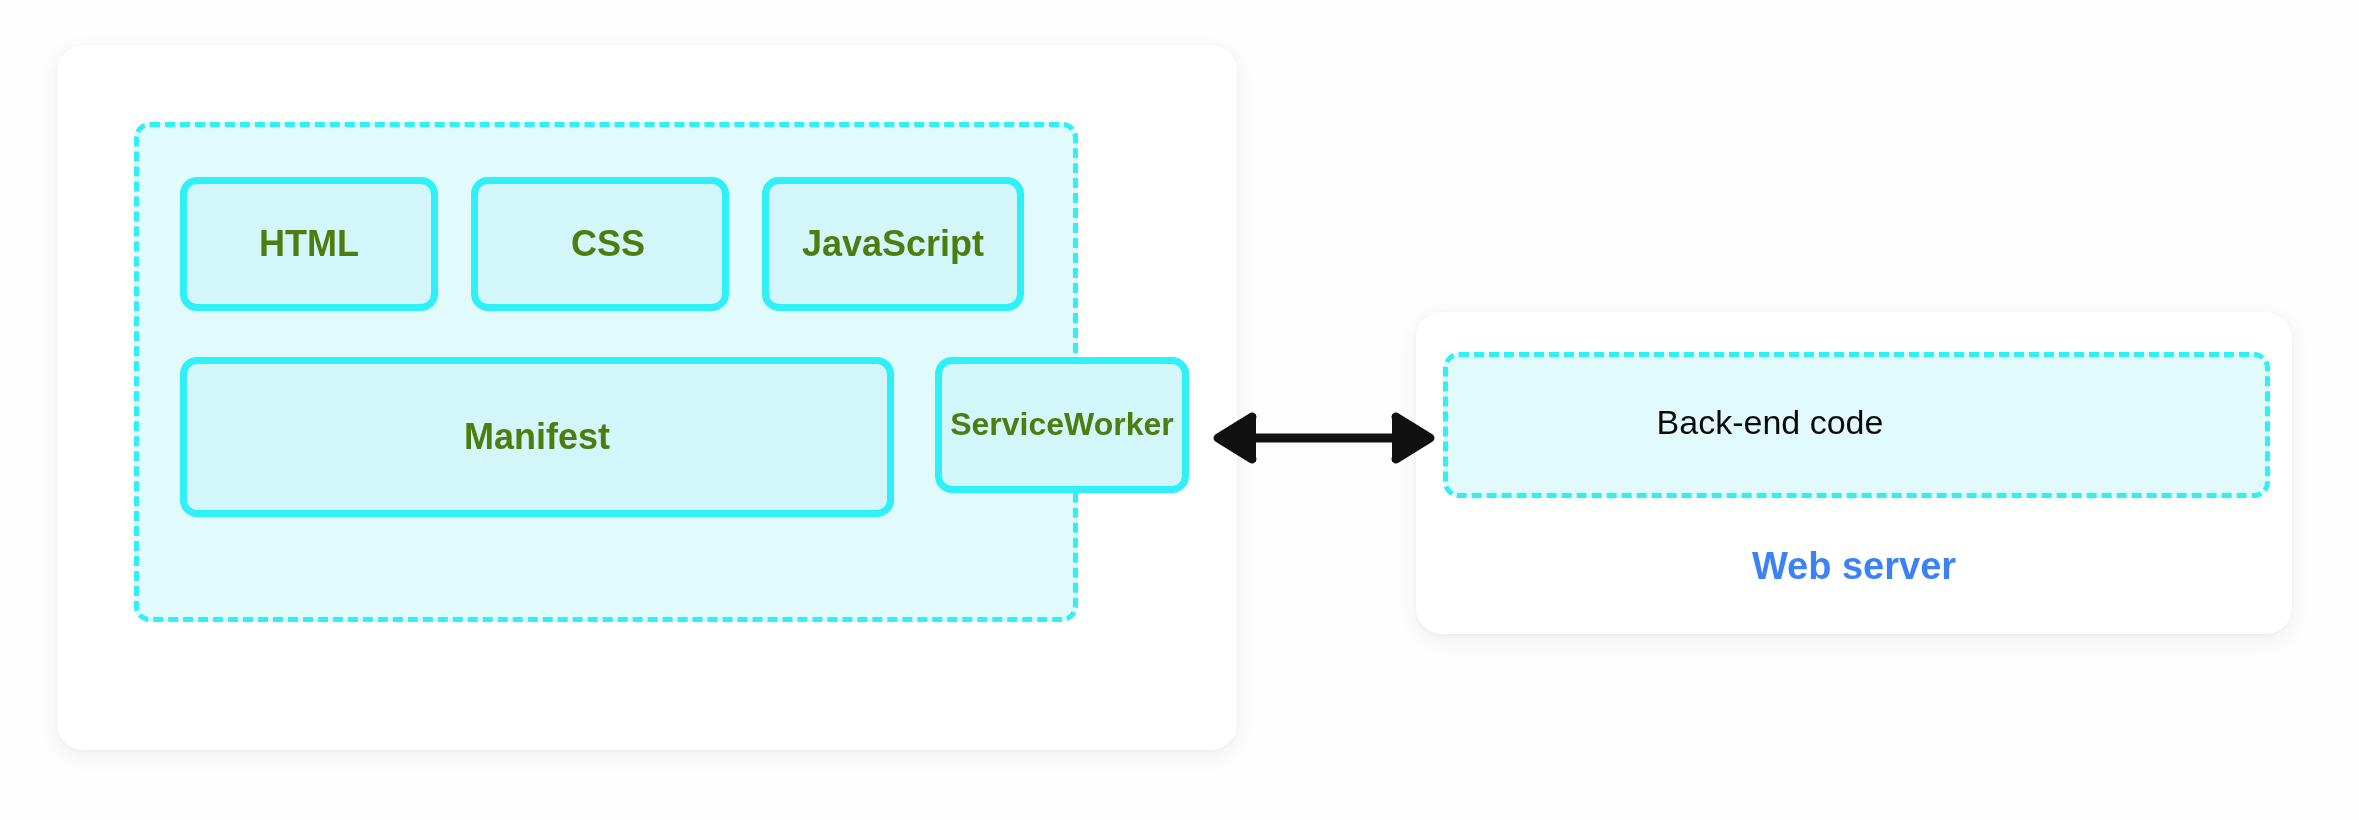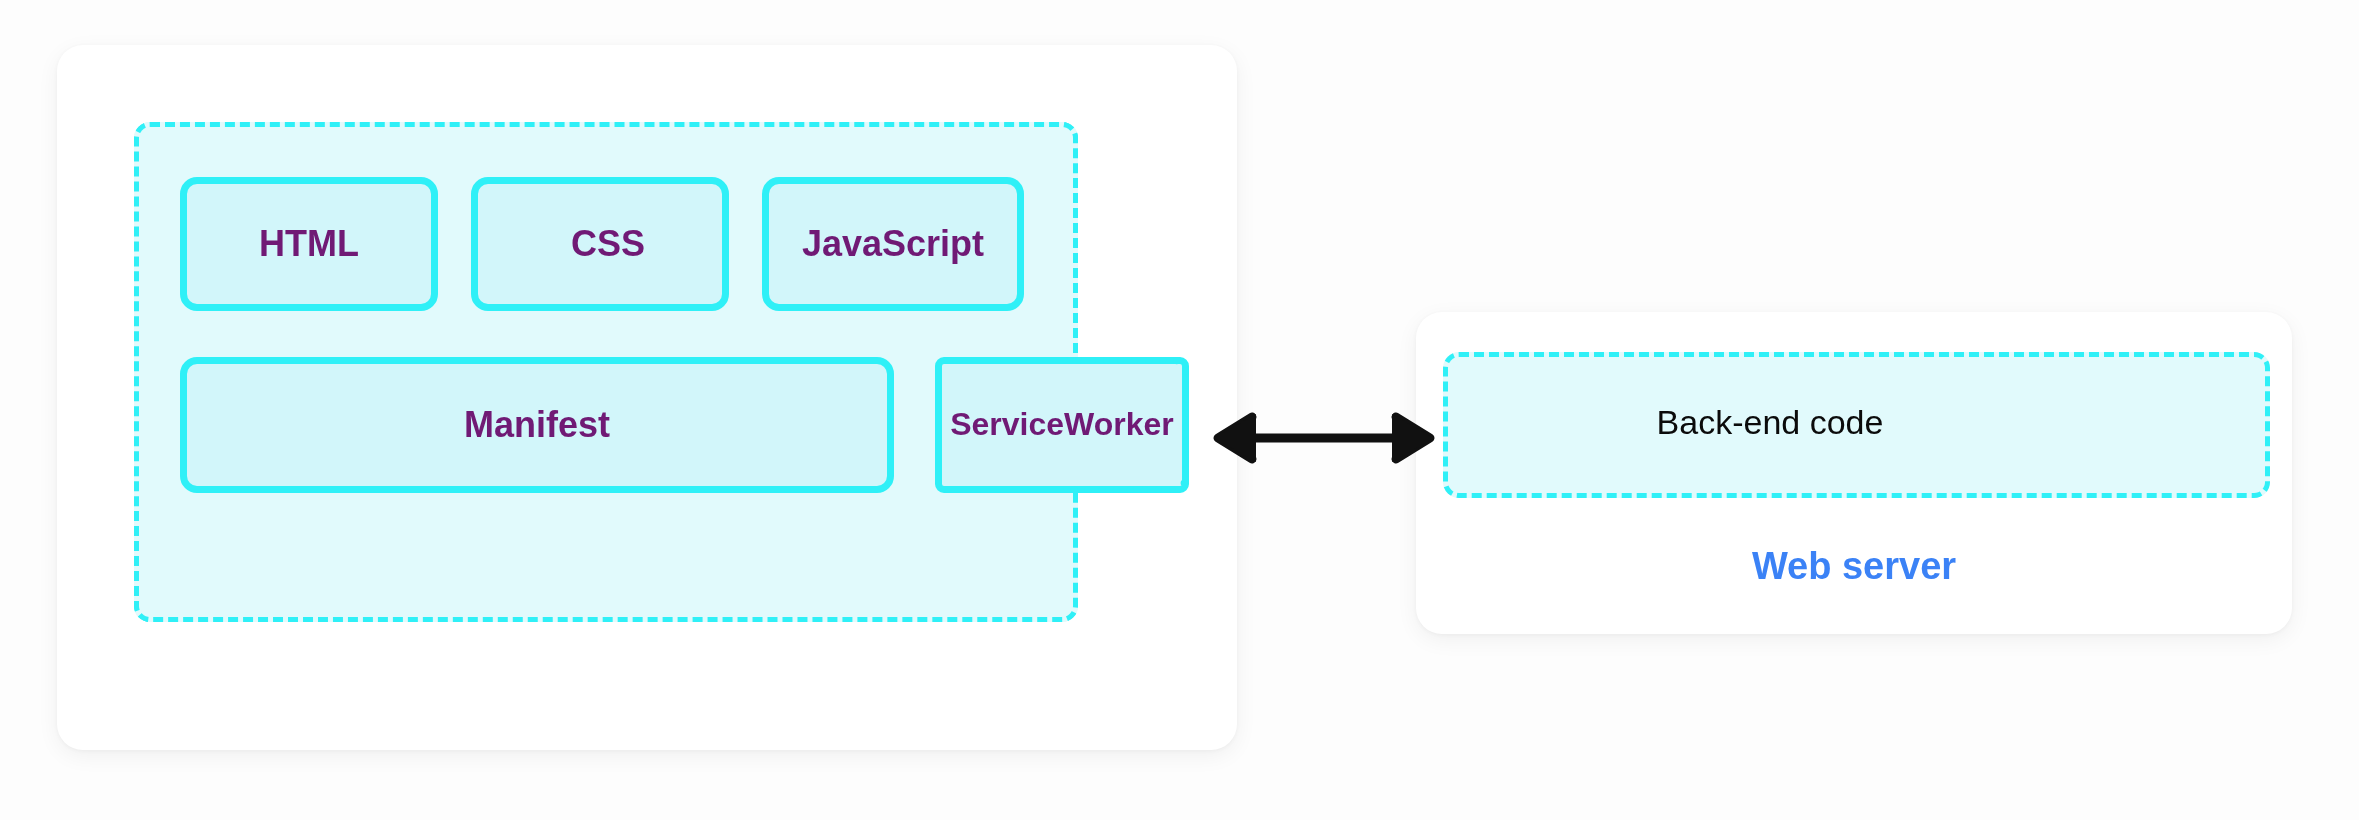--- a/index.html
+++ b/index.html
@@ -66,37 +66,37 @@
   
   .tile {
     position: absolute;
     background: #d2f6fa;
     border: 7px solid #2ff0f7;
     border-radius: 17px;
     box-sizing: border-box;
     display: flex;
     align-items: center;
     justify-content: center;
-    color: #701a75;
+    color: #4d7c0f;
     font-size: 36px;
     font-weight: bold;
     line-height: 1.12;
     text-align: center;
   }
   #tile-html { left: 180px; top: 177px; width: 258px; height: 134px; }
   #tile-css  { left: 471px; top: 177px; width: 258px; height: 134px; padding-left: 16px; }
   #tile-js   { left: 762px; top: 177px; width: 262px; height: 134px; }
-  #tile-manifest { left: 180px; top: 357px; width: 714px; height: 136px; }
+  #tile-manifest { left: 180px; top: 357px; width: 714px; height: 160px; }
 
   
   
   #tile-sw {
     left: 935px; top: 357px; width: 254px; height: 136px;
     font-size: 32px;
-    border-radius: 9px;
+    border-radius: 17px;
     z-index: 4;
   }
   
   #sw-dotted {
     position: absolute;
     left: 935px; top: 357px; width: 254px; height: 136px;
     border: 7px dotted #2ff0f7;
     border-radius: 17px;
     box-sizing: border-box;
     clip-path: inset(0 0 0 128px);

